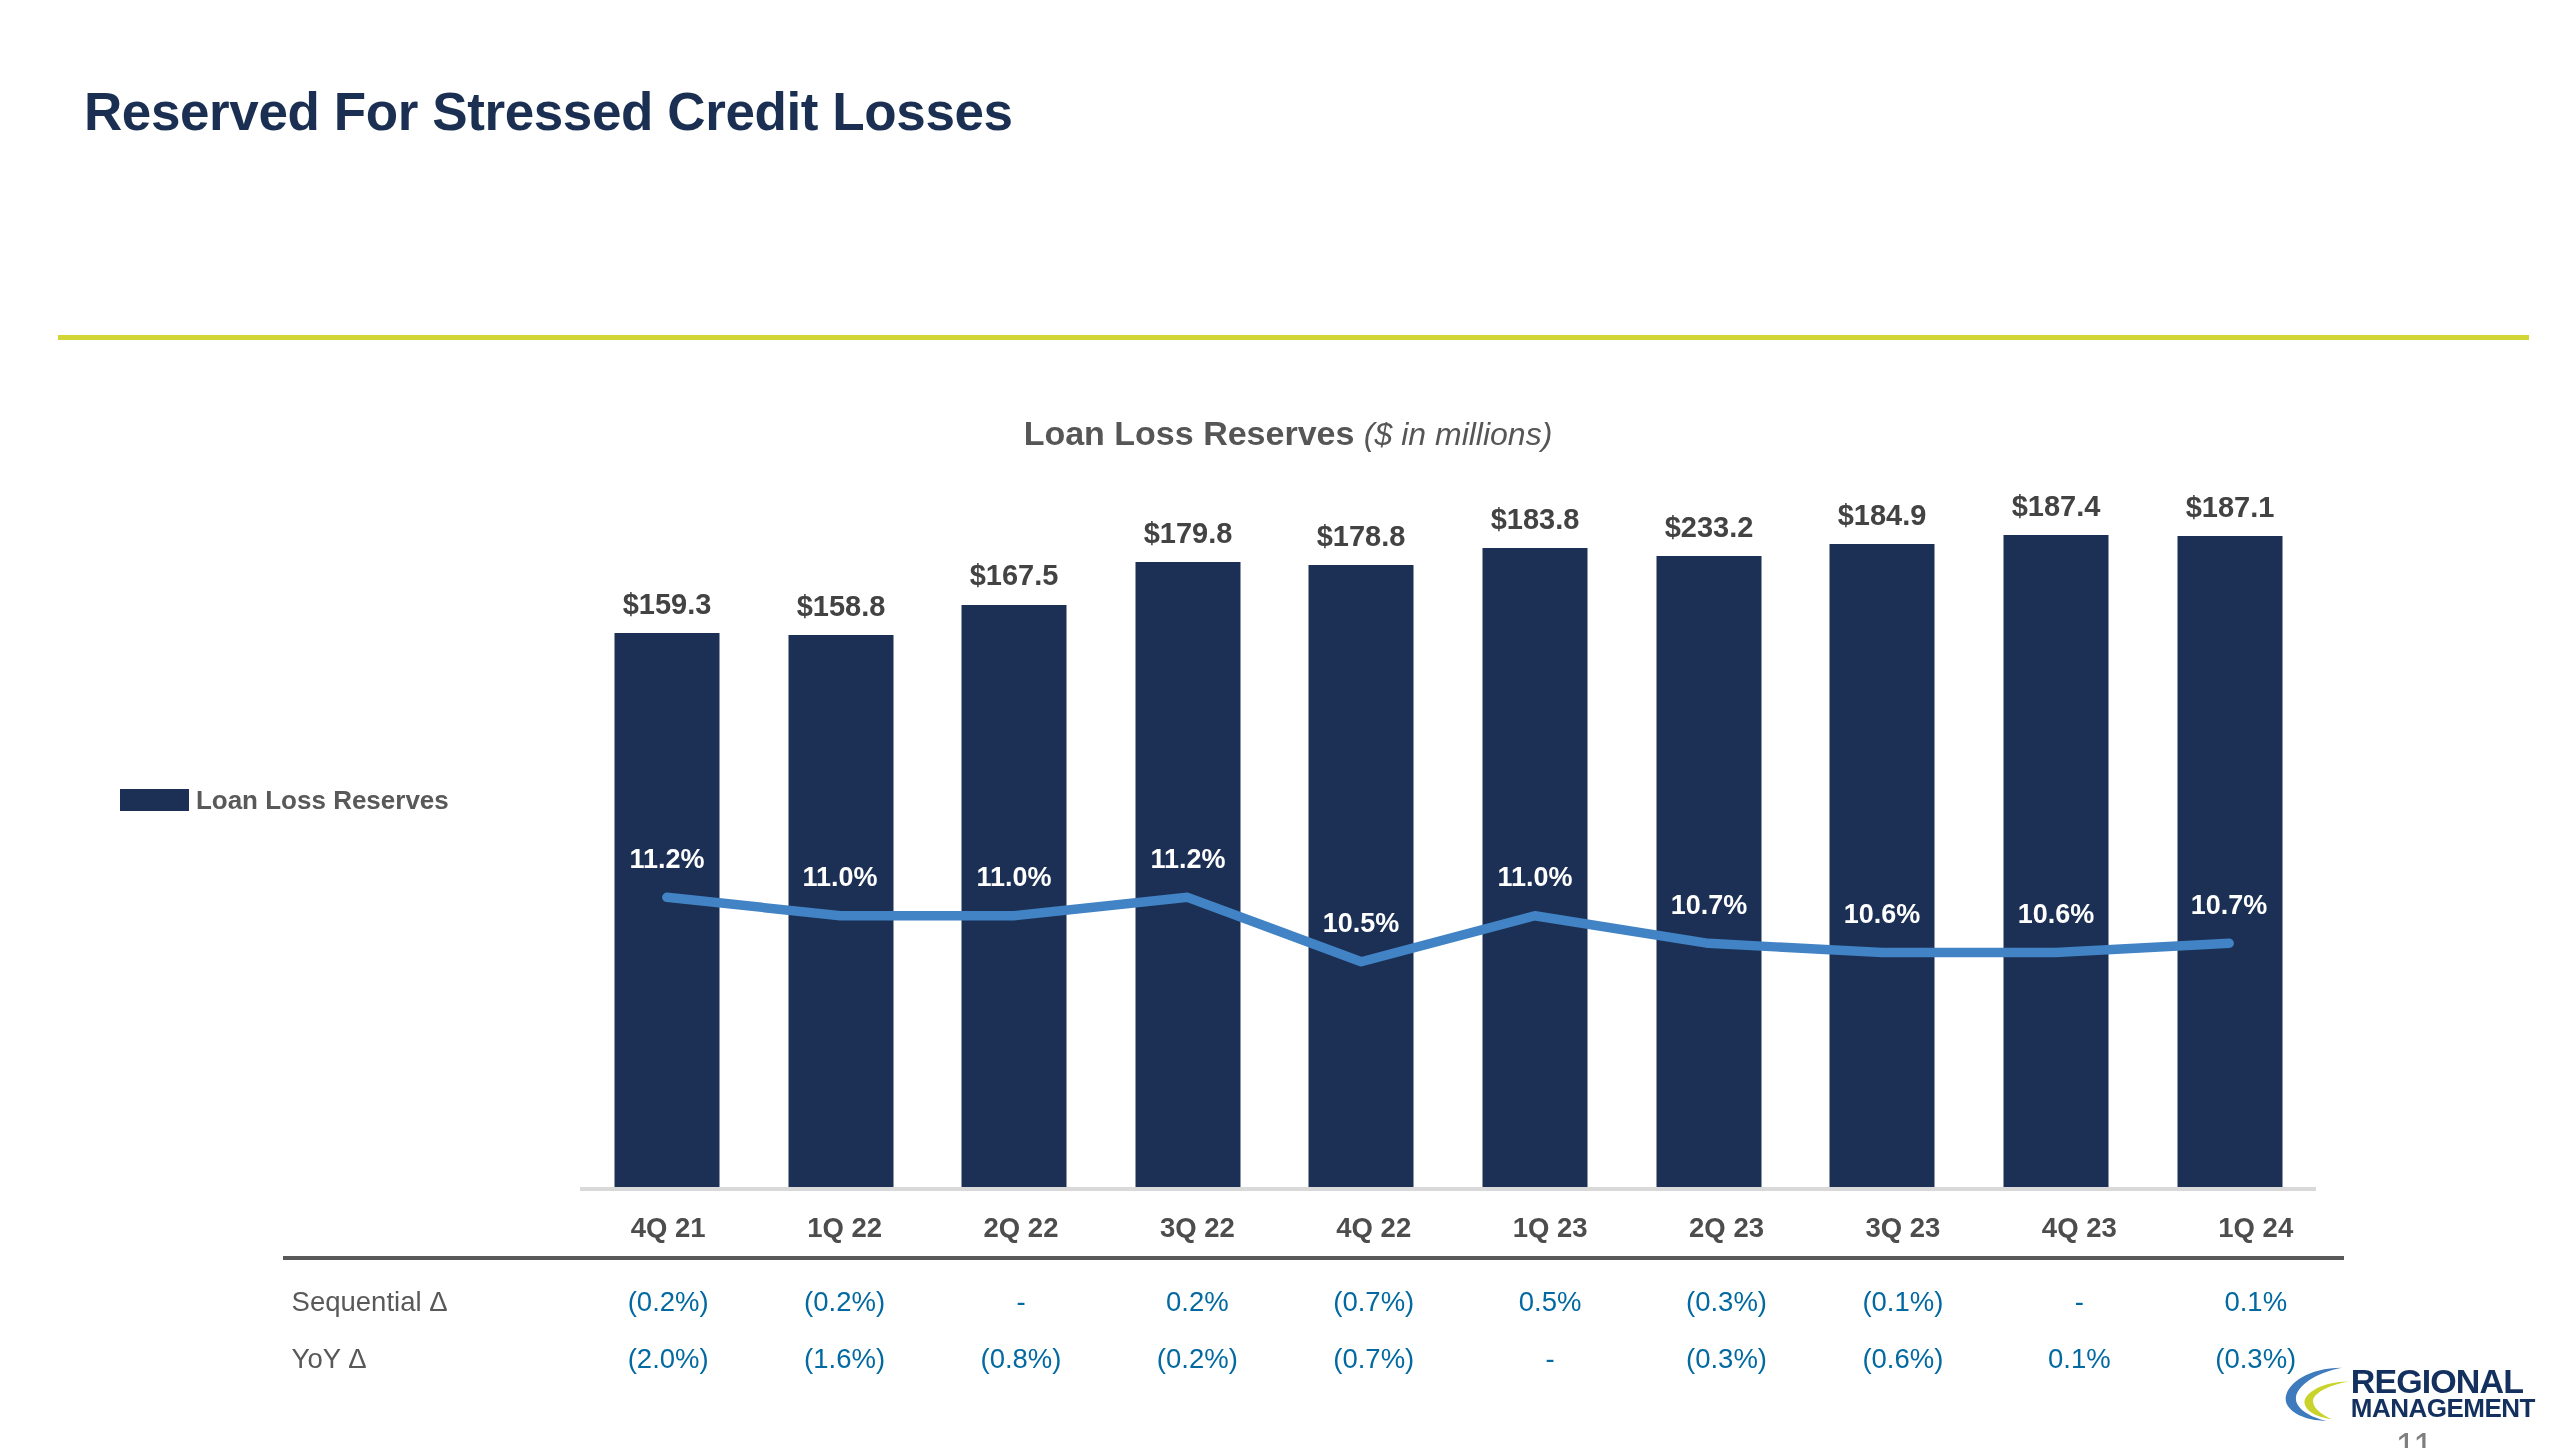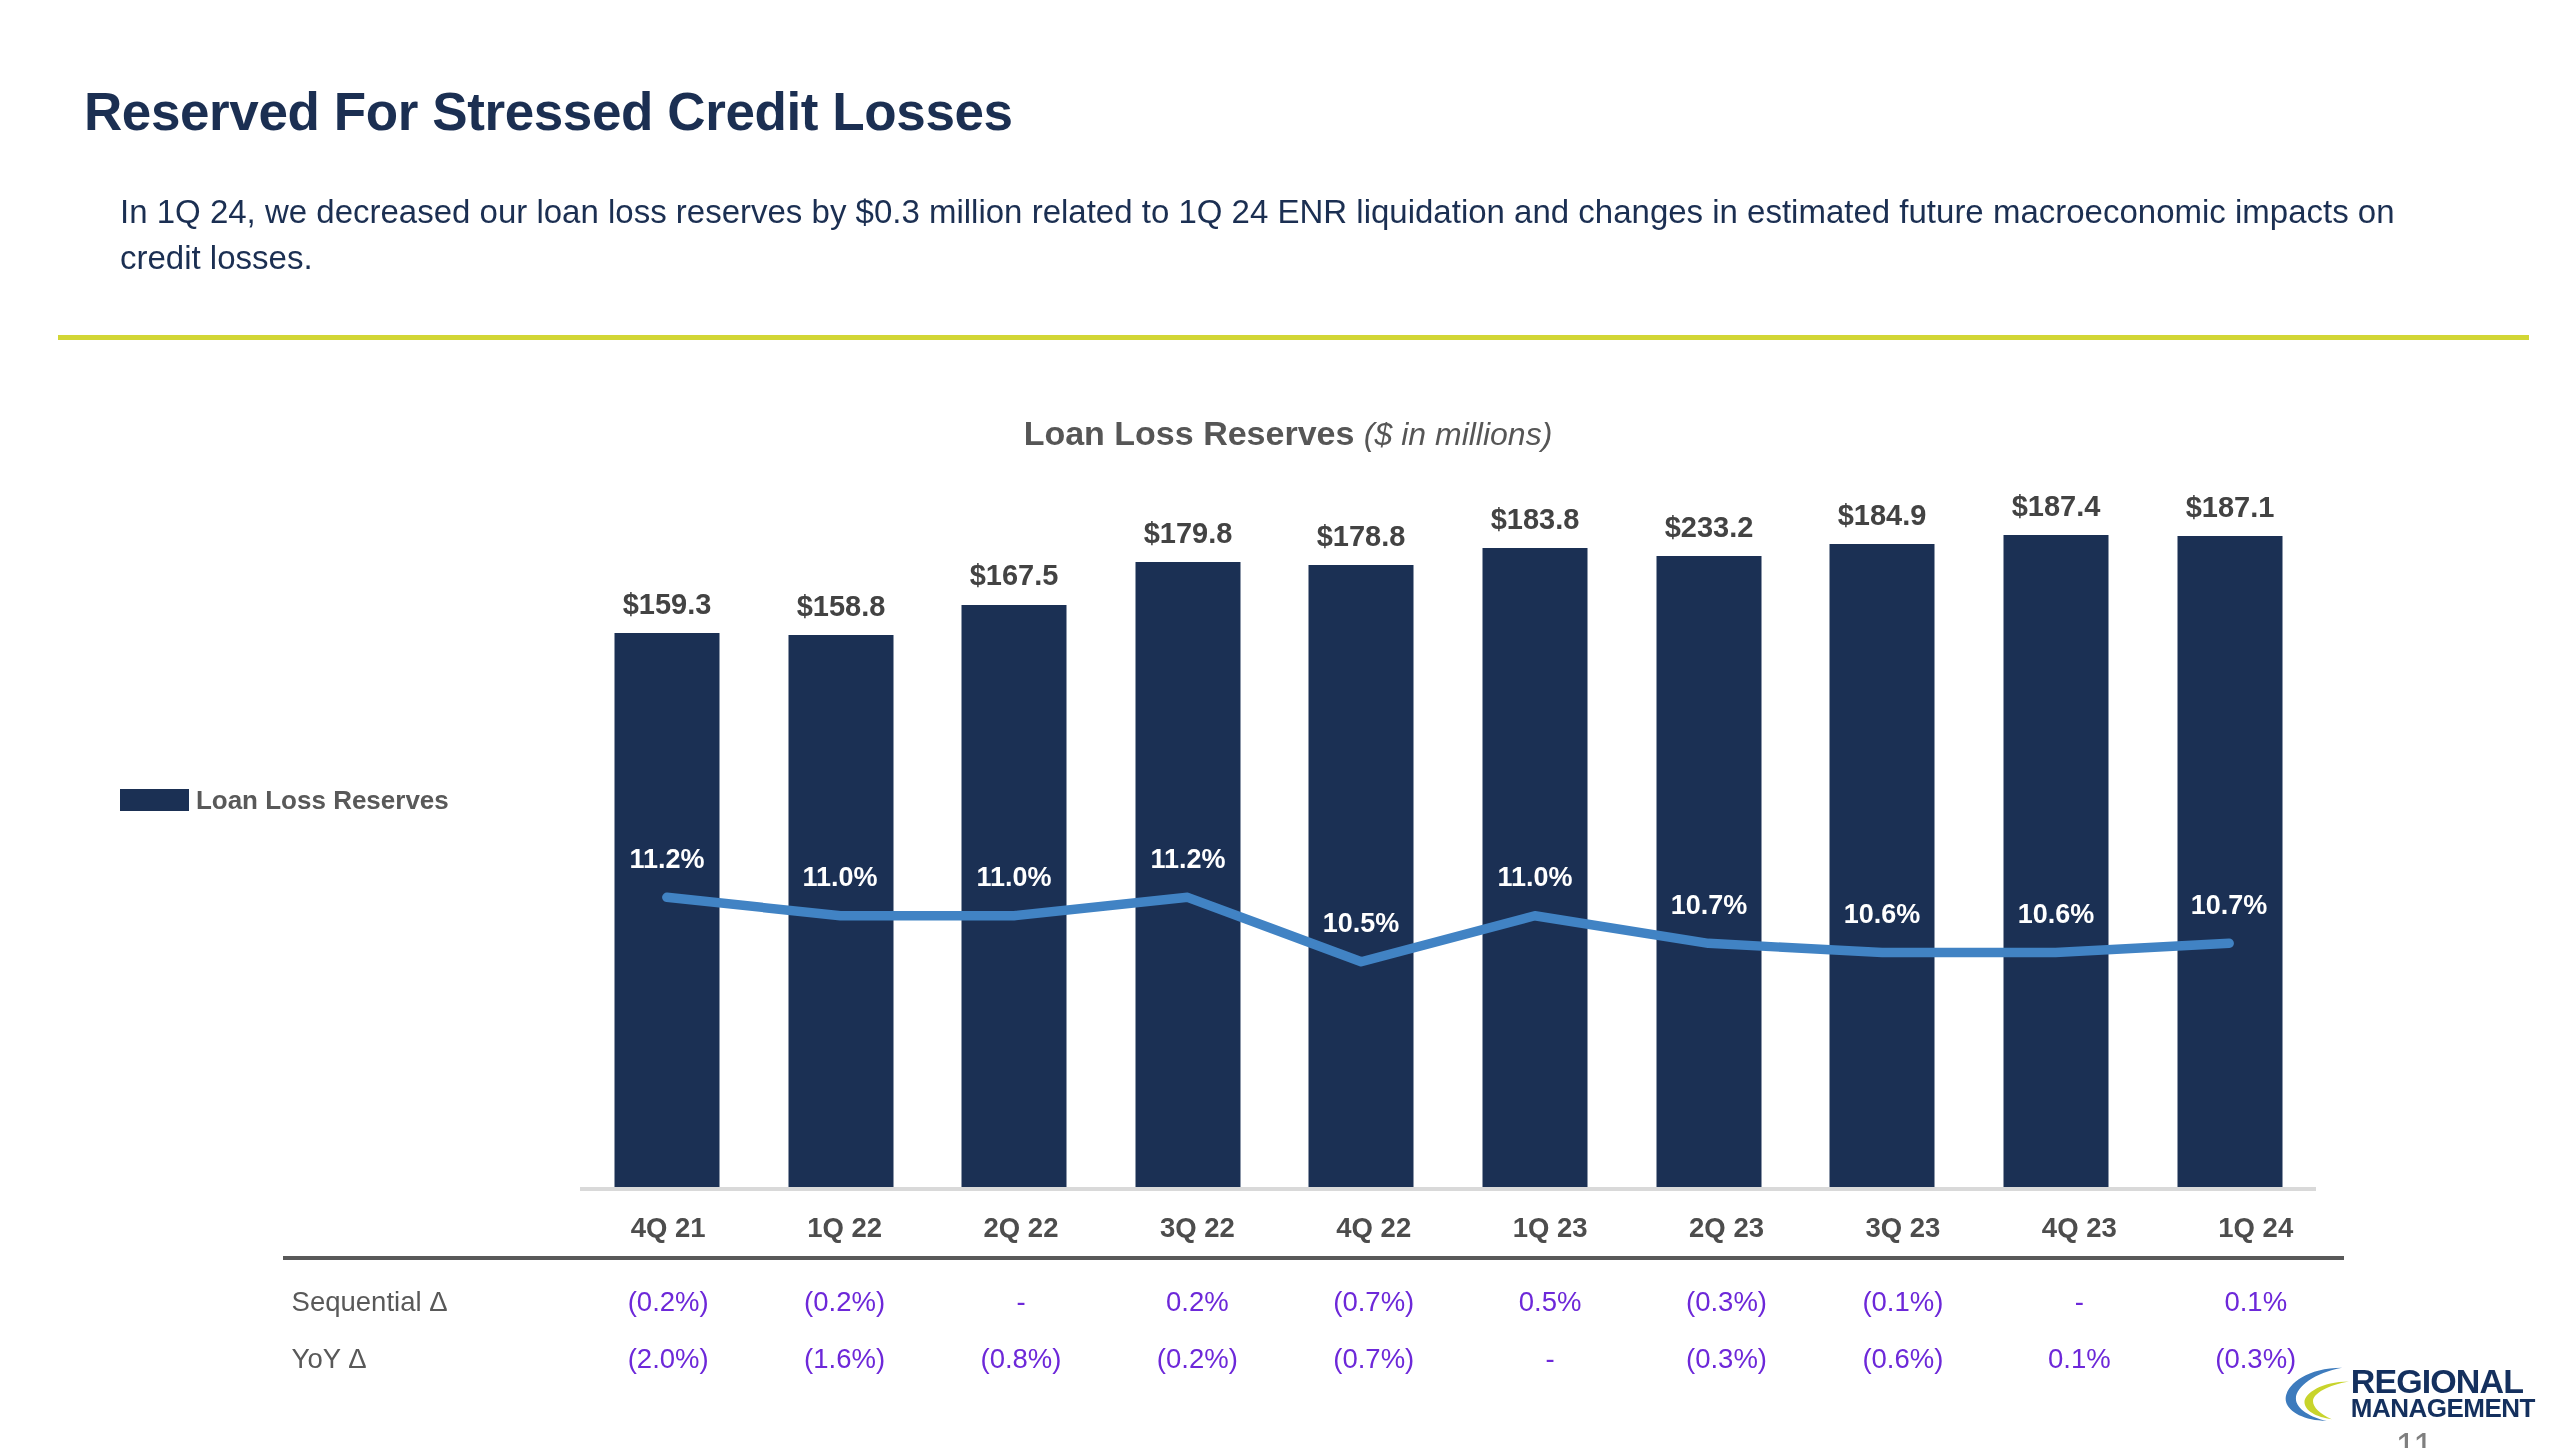--- a/index.html
+++ b/index.html
@@ -167,21 +167,21 @@
   }
   .tbl table {
     border-collapse: collapse;
     width: 100%;
     table-layout: fixed;
   }
   .tbl col.label-col { width: 297px; }
   .tbl th, .tbl td {
     text-align: center;
     font-size: 27.5px;
-    color: #6d28d9;
+    color: #0369a1;
     padding: 0;
     height: 57px;
     vertical-align: middle;
   }
   .tbl th {
     font-weight: bold;
     color: #4d4d4d;
   }
   .tbl thead tr { border-bottom: 4.3px solid #595959; }
   .tbl td.rowlabel, .tbl th.rowlabel {
@@ -228,21 +228,20 @@
     font-size: 36px;
     color: #7f7f7f;
   }
 </style>
 </head>
 <body>
 
 <div class="slide">
 
   <div class="slide-title">Reserved For Stressed Credit Losses</div>
-  <div class="slide-subtitle">In 1Q 24, we decreased our loan loss reserves by $0.3 million related to 1Q 24 ENR liquidation and changes in estimated future macroeconomic impacts on credit losses.</div>
   <div class="divider"></div>
 
   <div class="chart-title">
     <span>Loan Loss Reserves</span>
     <span class="units">($ in millions)</span>
   </div>
 
   <div class="legend">
     <div class="legend-row">
       <span class="legend-swatch-bar"></span>

